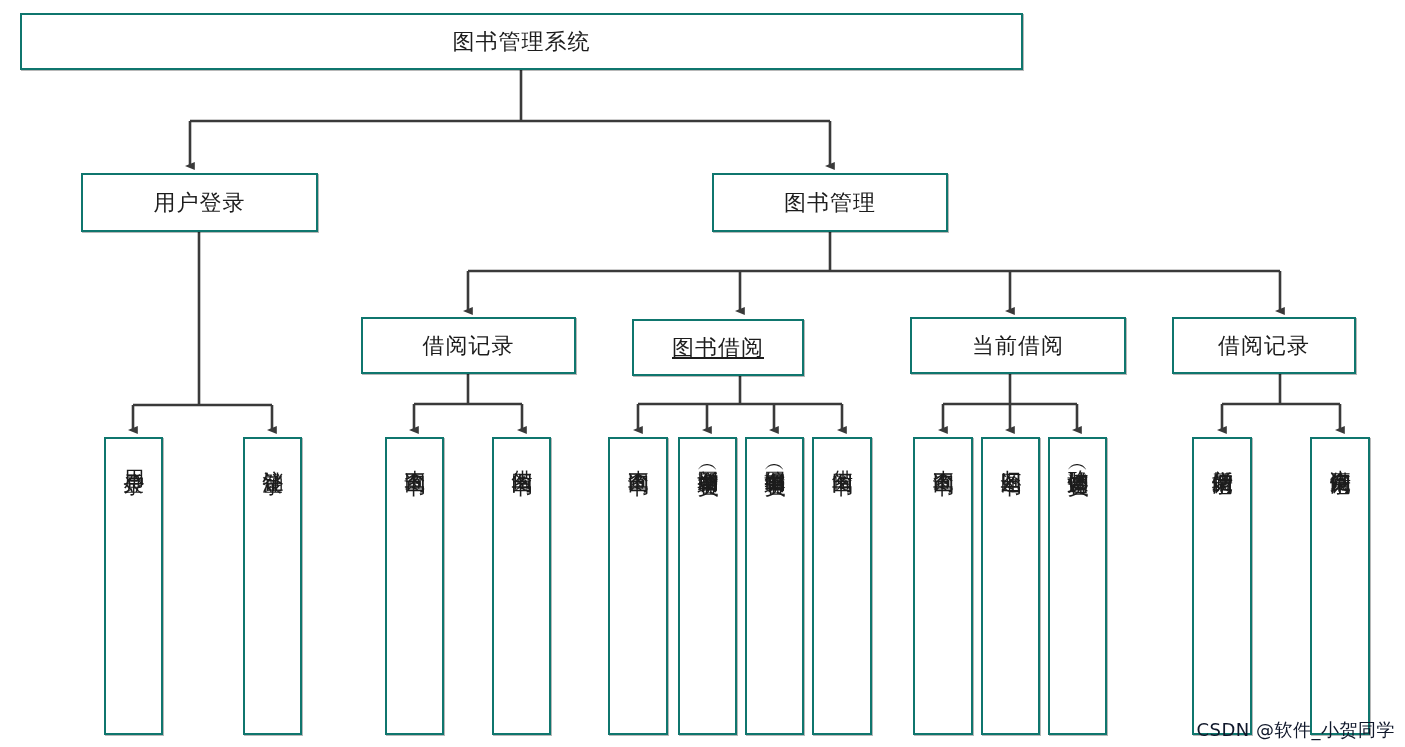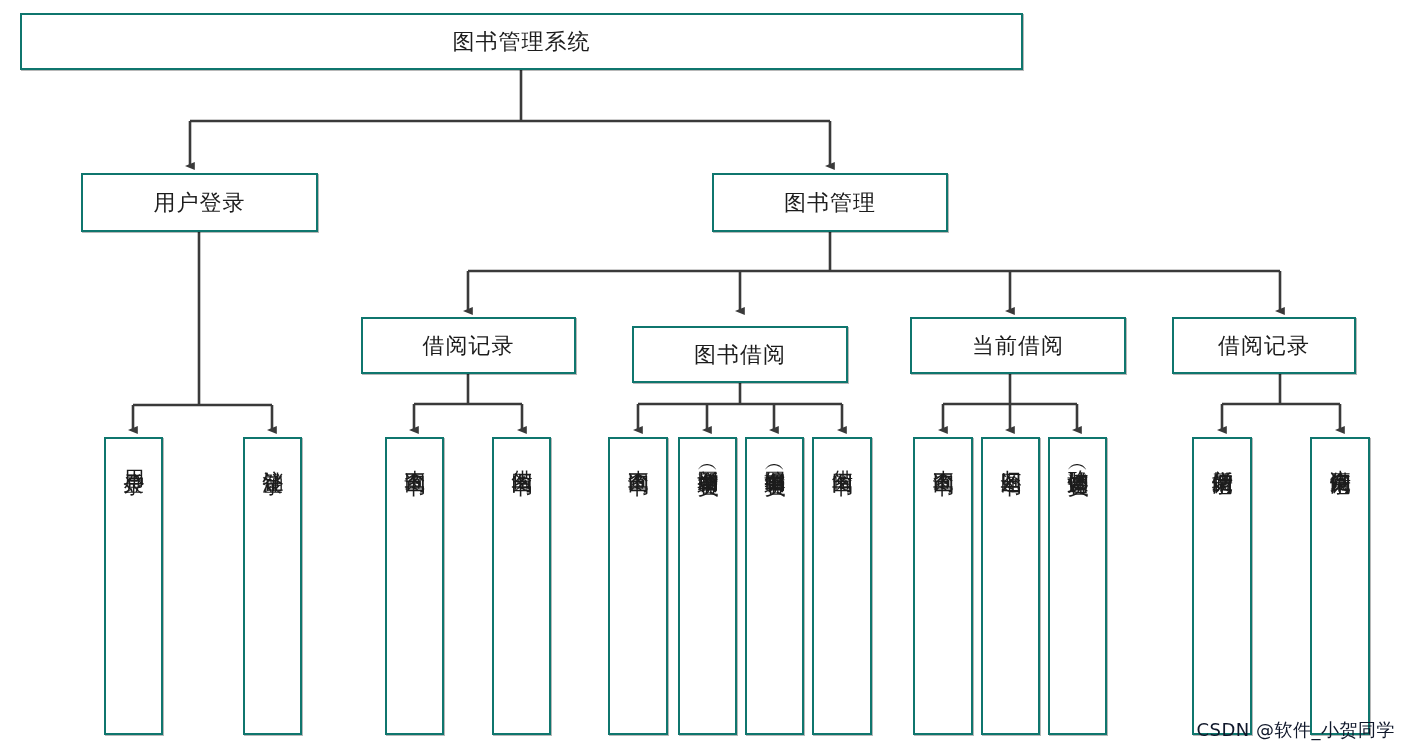--- a/index.html
+++ b/index.html
@@ -138,21 +138,21 @@
   <div class="node horiz" style="left:81px; top:173px; width:237px; height:59px;">
     <span class="lbl">用户登录</span>
   </div>
   <div class="node horiz" style="left:712px; top:173px; width:236px; height:59px;">
     <span class="lbl">图书管理</span>
   </div>
 
   <div class="node horiz" style="left:361px; top:317px; width:215px; height:57px;">
     <span class="lbl">借阅记录</span>
   </div>
-  <div class="node horiz" style="left:632px; top:326px; width:216px; height:57px;">
+  <div class="node horiz" style="left:632px; top:319px; width:172px; height:57px;text-decoration:underline;">
     <span class="lbl">图书借阅</span>
   </div>
   <div class="node horiz" style="left:902px; top:317px; width:216px; height:57px;margin-left:8px;">
     <span class="lbl">当前借阅</span>
   </div>
   <div class="node horiz" style="left:1172px; top:317px; width:184px; height:57px;">
     <span class="lbl">借阅记录</span>
   </div>
 
   <div class="node vert" style="left:104px; top:437px; width:59px; height:298px;">

